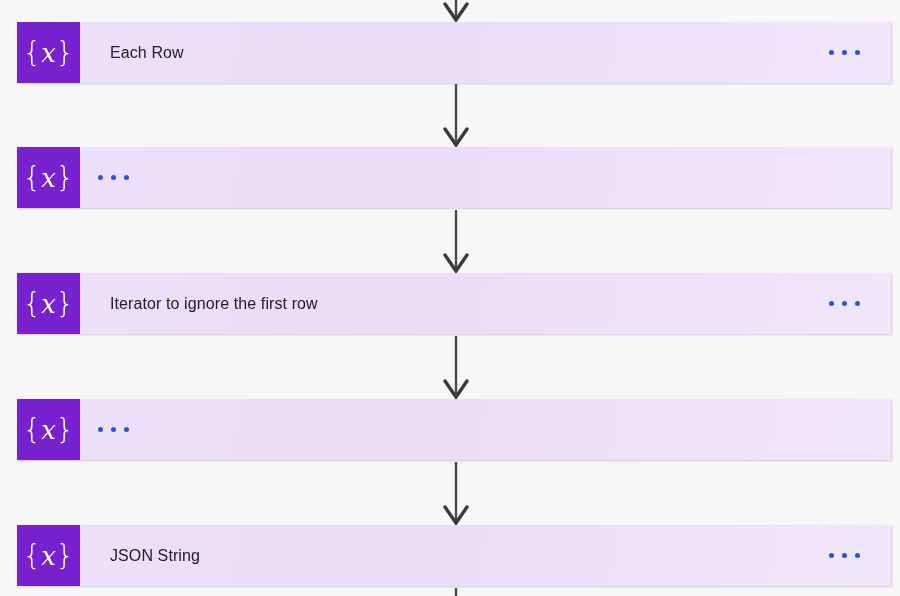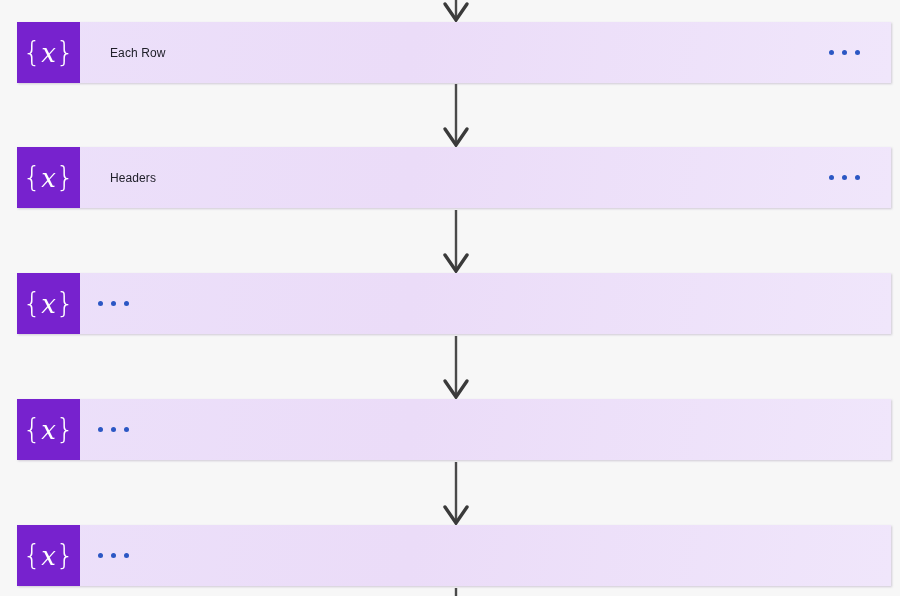--- a/index.html
+++ b/index.html
@@ -67,21 +67,21 @@
     font-family: "DejaVu Sans", sans-serif;
     font-size: 29px;
     font-weight: 300;
   }
 
   .card-title {
     flex: 1;
     display: flex;
     align-items: center;
     padding-left: 30px;
-    font-size: 12px;
+    font-size: 16px;
     color: #20202a;
     letter-spacing: 0.1px;
     white-space: nowrap;
     overflow: hidden;
   }
 
   .card-menu {
     width: 80px;
     min-width: 80px;
     display: flex;
@@ -150,34 +150,34 @@
       <span class="dot"></span>
     </div>
   </div>
 
   <div class="card" style="top:147px;">
     <div class="card-icon">
       <span class="brace">{</span>
         <span>x</span>
         <span class="brace">}</span>
     </div>
-    <div class="card-title">Headers</div>
     <div class="card-menu">
       <span class="dot"></span>
       <span class="dot"></span>
       <span class="dot"></span>
     </div>
   </div>
 
   <div class="card" style="top:273px;">
     <div class="card-icon">
       <span class="brace">{</span>
         <span>x</span>
         <span class="brace">}</span>
     </div>
+    <div class="card-title">Iterator to ignore the first row</div>
     <div class="card-menu">
       <span class="dot"></span>
       <span class="dot"></span>
       <span class="dot"></span>
     </div>
   </div>
 
   <div class="card" style="top:399px;">
     <div class="card-icon">
       <span class="brace">{</span>
@@ -190,20 +190,21 @@
       <span class="dot"></span>
     </div>
   </div>
 
   <div class="card" style="top:525px;">
     <div class="card-icon">
       <span class="brace">{</span>
         <span>x</span>
         <span class="brace">}</span>
     </div>
+    <div class="card-title">JSON String</div>
     <div class="card-menu">
       <span class="dot"></span>
       <span class="dot"></span>
       <span class="dot"></span>
     </div>
   </div>
 
 </div>
 
 </body></html>

